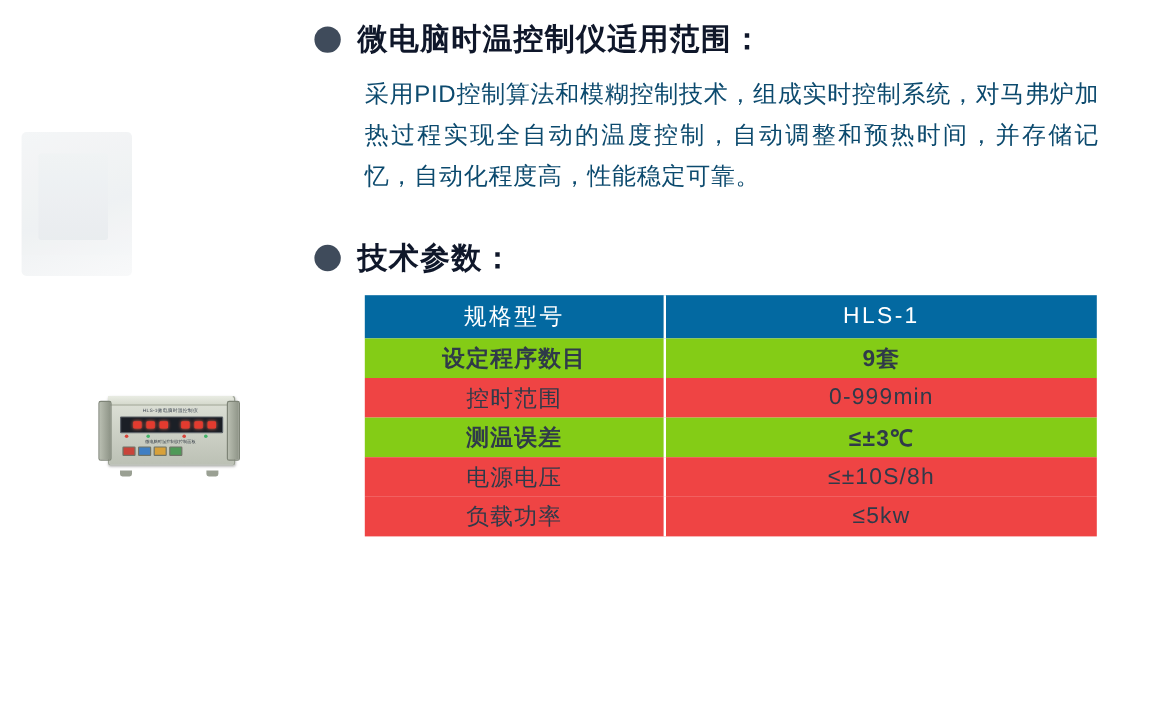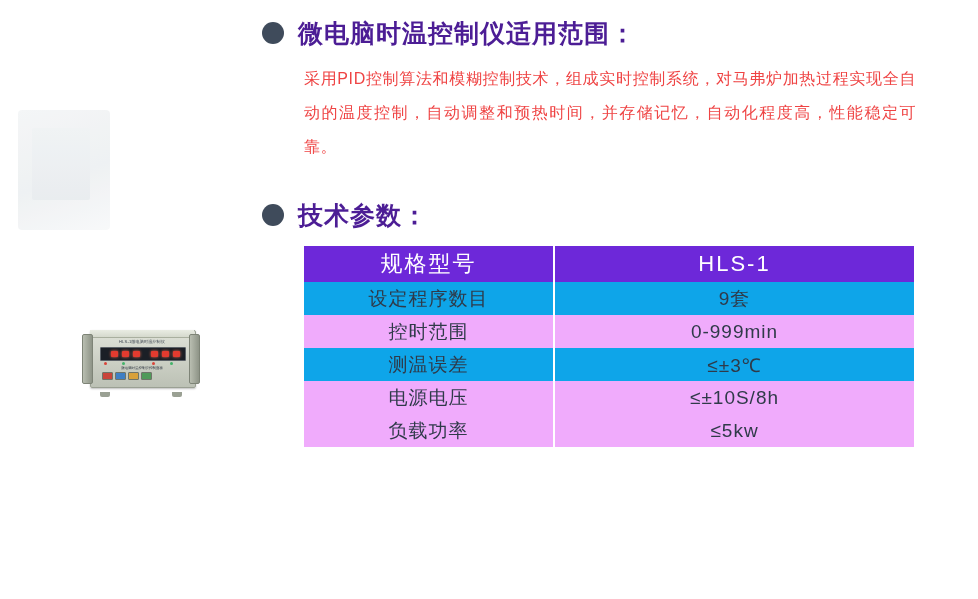--- a/index.html
+++ b/index.html
@@ -189,32 +189,32 @@
   .bullet-dot {
     width: 22px;
     height: 22px;
     border-radius: 50%;
     background: #3f4b5b;
     flex: 0 0 auto;
   }
   .heading-text {
     font-size: 25px;
     font-weight: bold;
-    color: #4c1d95;
+    color: #0f172a;
     letter-spacing: 1px;
     line-height: 30px;
   }
 
   #section-scope { position: absolute; left: 0; top: 18px; width: 700px; }
   #scope-body {
     margin: 14px 16px 0 42px;
     width: 612px;
-    font-size: 16px;
+    font-size: 20px;
     line-height: 34px;
-    color: #ef4444;
+    color: #0c4a6e;
     letter-spacing: 0.6px;
     text-align: justify;
   }
 
   #section-specs { position: absolute; left: 0; top: 200px; width: 700px; }
 
   #spec-table {
     margin: 16px 0 0 42px;
     width: 610px;
     border-collapse: collapse;
@@ -226,28 +226,28 @@
     vertical-align: middle;
     font-size: 19px;
     color: #2f3a49;
     letter-spacing: 1px;
     border: none;
   }
   #spec-table col.c1 { width: 250px; }
   #spec-table col.c2 { width: 360px; }
 
   #spec-table tr.header td {
-    background: #6d28d9;
+    background: #0369a1;
     color: #ffffff;
-    font-size: 22px;
+    font-size: 19px;
     height: 34px;
     letter-spacing: 2px;
   }
-  #spec-table tr.odd td { background: #f0abfc; }
-  #spec-table tr.even td { background: #0ea5e9; }
+  #spec-table tr.odd td { background: #ef4444; }
+  #spec-table tr.even td { background: #84cc16; font-weight: bold; }
   #spec-table tr td.sep-left { border-right: 2px solid #ffffff; }
   #spec-table tr.header td.sep-left { border-right: 2px solid #ffffff; }
 </style>
 </head>
 <body>
 
 <div id="product-area">
   <div class="pale-shape"></div>
 
   <div class="device">

